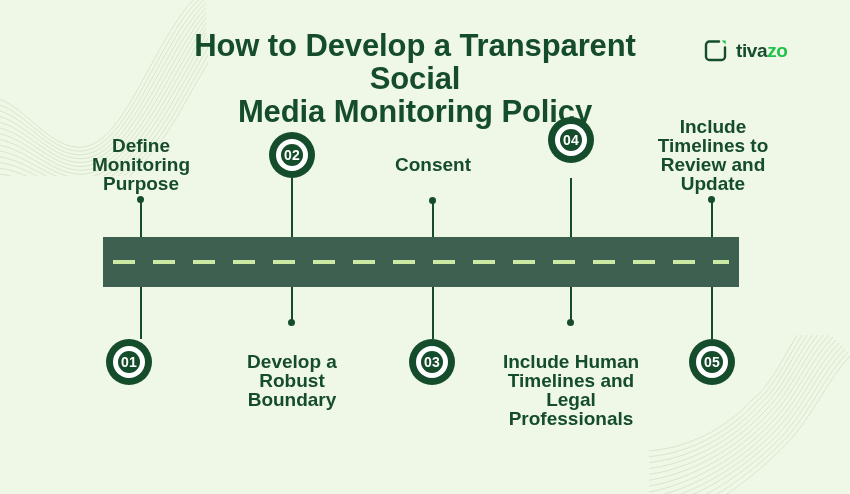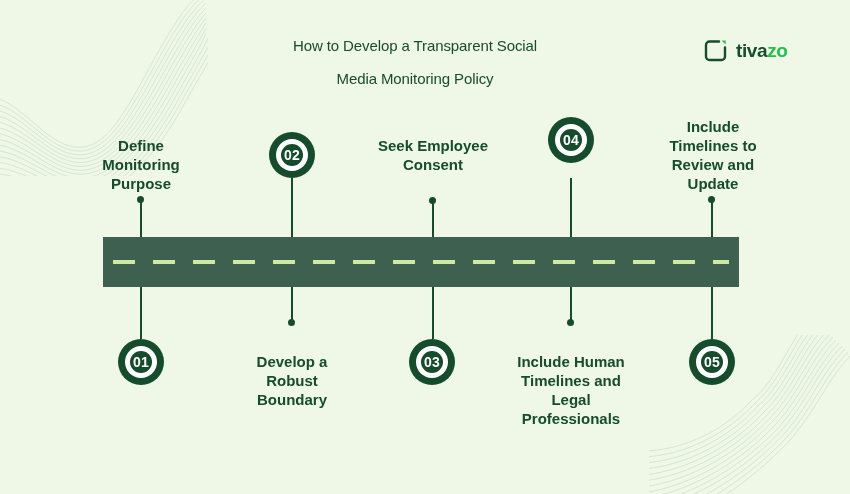--- a/index.html
+++ b/index.html
@@ -39,23 +39,23 @@
     width: 850px;
     height: 105px;
   }
 
   .title {
     position: absolute;
     top: 29px;
     left: 150px;
     width: 530px;
     text-align: center;
-    font-size: 15px;
+    font-size: 31px;
     line-height: 33px;
-    font-weight: normal;
+    font-weight: bold;
     color: #154c2b;
     letter-spacing: -0.1px;
   }
 
   
   .logo {
     position: absolute;
     top: 38px;
     left: 703px;
     display: flex;
@@ -148,21 +148,21 @@
     font-weight: bold;
     color: #ffffff;
     line-height: 1;
     letter-spacing: 0.2px;
   }
 
   
   .step-label {
     position: absolute;
     text-align: center;
-    font-size: 15px;
+    font-size: 19px;
     line-height: 19px;
     font-weight: bold;
     color: #154c2b;
   }
 </style>
 </head>
 <body>
 
 <div id="infographic">
 
@@ -226,21 +226,21 @@
   </div>
 
   <div class="step-label" style="left:76px; top:136px; width:130px;">
     <span>Define</span><br>
     <span>Monitoring</span><br>
     <span>Purpose</span>
   </div>
   <div class="connector" style="left:140px; top:199px; height:38px;"></div>
   <div class="connector-dot" style="left:137px; top:196px;"></div>
   <div class="connector" style="left:140px; top:287px; height:52px;"></div>
-  <div class="badge" style="left:118px; top:339px;align-items:center;">
+  <div class="badge" style="left:106px; top:339px;align-items:center;">
     <div class="badge-ring">
       <div class="badge-core">
         <span class="badge-num">01</span>
       </div>
     </div>
   </div>
 
   <div class="badge" style="left:269px; top:132px;">
     <div class="badge-ring">
       <div class="badge-core">
@@ -251,21 +251,21 @@
   <div class="connector" style="left:291px; top:178px; height:59px;"></div>
   <div class="connector" style="left:291px; top:287px; height:36px;"></div>
   <div class="connector-dot" style="left:288px; top:319px;"></div>
   <div class="step-label" style="left:227px; top:352px; width:130px;">
     <span>Develop a</span><br>
     <span>Robust</span><br>
     <span>Boundary</span>
   </div>
 
   <div class="step-label" style="left:353px; top:136px; width:160px;">
-    <span>Seek Employee</span><br>
+    <br>
     <span>Consent</span>
   </div>
   <div class="connector" style="left:432px; top:200px; height:37px;"></div>
   <div class="connector-dot" style="left:429px; top:197px;"></div>
   <div class="connector" style="left:432px; top:287px; height:52px;"></div>
   <div class="badge" style="left:409px; top:339px;">
     <div class="badge-ring">
       <div class="badge-core">
         <span class="badge-num">03</span>
       </div>

